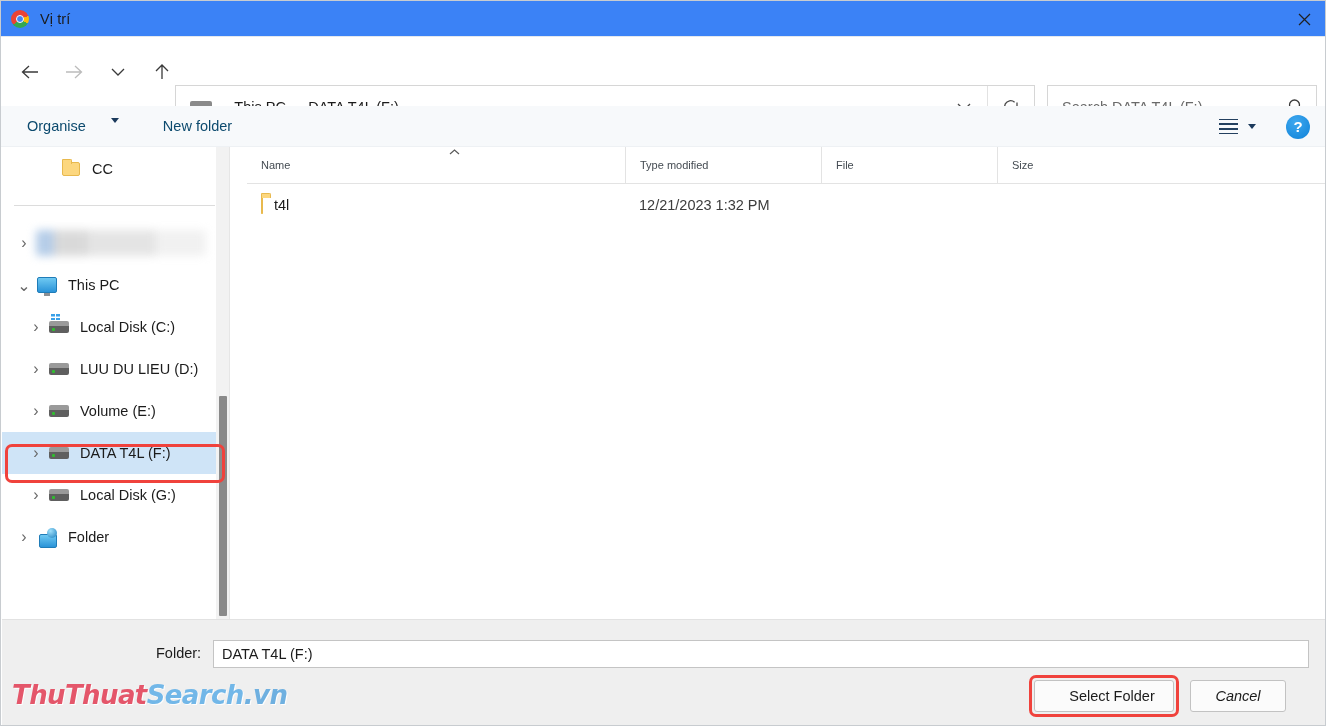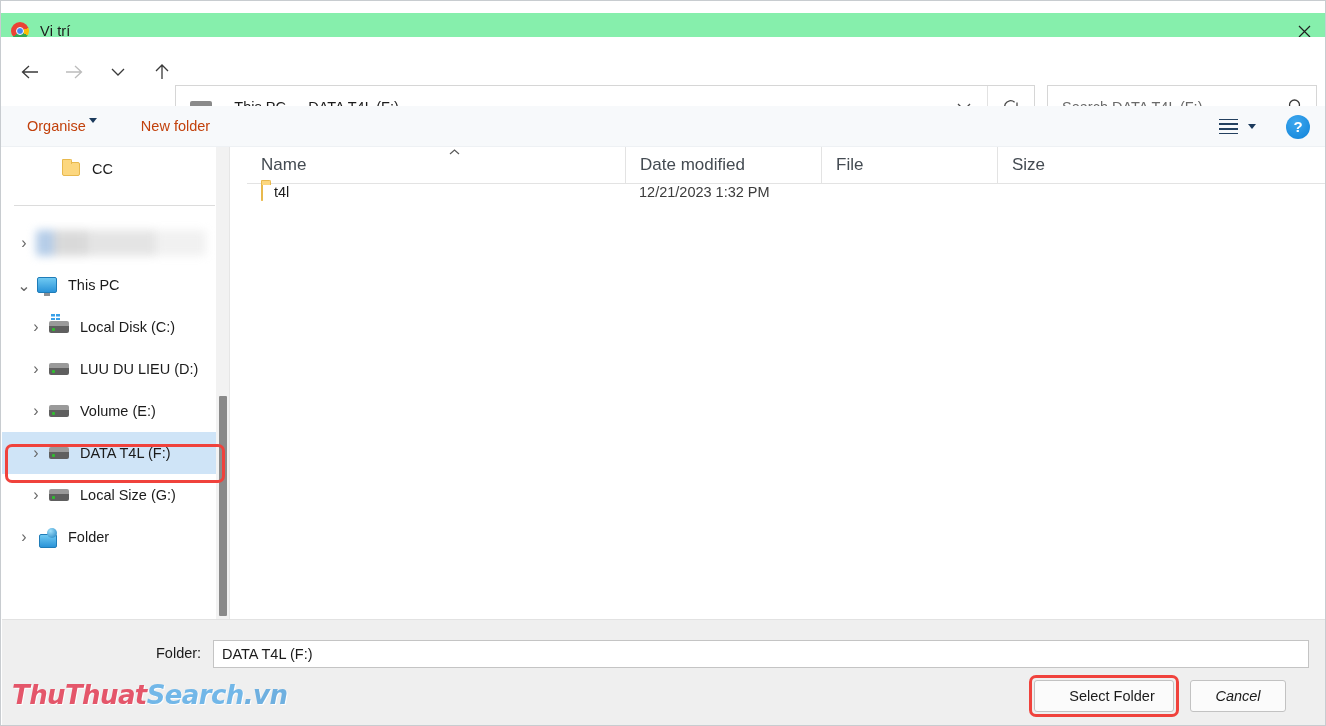--- a/index.html
+++ b/index.html
@@ -15,24 +15,23 @@
     width: 1326px; height: 726px;
     background: #ffffff;
     border: 1px solid #c8ccd0;
     overflow: hidden;
   }
 
   
   .titlebar {
     position: absolute; left: 0; top: 0;
     width: 1326px; height: 36px;
-    background: #86efac;
+    background: #3b82f6;
     display: flex; align-items: center;
     border-bottom: 1px solid #e2e8ef;
-    margin-top: 12px;
   }
   .chrome-icon {
     width: 18px; height: 18px; margin-left: 10px;
     border-radius: 50%;
     position: relative;
     background:
       conic-gradient(from -30deg,
         #ea4335 0deg 100deg,
         #fbbc05 100deg 150deg,
         #34a853 150deg 260deg,
@@ -120,22 +119,22 @@
 
   
   .cmdbar {
     position: absolute; left: 0; top: 105px;
     width: 1326px; height: 41px;
     background: #f7f9fb;
     display: flex; align-items: center;
     border-bottom: 1px solid #eef1f4;
   }
   .cmd-item {
-    font-size: 14.5px; color: #c2410c;
-    display: flex; align-items: flex-start; gap: 3px;
+    font-size: 14.5px; color: #0c4a6e;
+    display: flex; align-items: flex-start; gap: 25px;
     padding: 5px 8px; border-radius: 4px;
   }
   .caret-down {
     width: 0; height: 0;
     border-left: 4.5px solid transparent;
     border-right: 4.5px solid transparent;
     border-top: 5px solid #1b3a5c;
   }
   .cmd-right { position: absolute; right: 0; top: 0; height: 41px; display: flex; align-items: center; }
   .view-btn { display: flex; align-items: center; gap: 10px; padding: 4px 6px; }
@@ -258,38 +257,38 @@
     position: absolute; left: 246px; top: 146px;
     width: 1079px; height: 472px;
     background: #ffffff;
   }
   .col-head {
     position: relative;
     height: 37px;
     display: flex; align-items: center;
     border-bottom: 1px solid #e3e3e3;
     color: #444b52;
-    font-size: 17px;
+    font-size: 11px;
   }
   .col {
     height: 37px; display: flex; align-items: center;
     padding-left: 14px;
     border-left: 1px solid #e3e3e3;
   }
   .col:first-child { border-left: none; }
   .sort-caret {
     position: absolute; left: 202px; top: 2px;
     width: 9px; height: 5px;
     color: #5a5a5a; font-size: 9px; line-height: 5px;
   }
   .row {
     height: 41px; display: flex; align-items: center;
     font-size: 14.5px; color: #1b1b1b;
   }
-  .cell { display: flex; height: 41px; padding-left: 14px; }
+  .cell { display: flex; align-items: center; height: 41px; padding-left: 14px; }
   .cell.name { gap: 11px; }
   .cell.muted { color: #3c3c3c; }
 
   
   .footer {
     position: absolute; left: 1px; top: 618px;
     width: 1323px; height: 106px;
     background: #efefef;
     border-top: 1px solid #e2e2e2;
   }
@@ -479,42 +478,42 @@
           <span class="drive-ico"></span>
         </span>
       <span class="tree-label">DATA T4L (F:)</span>
     </div>
 
     <div class="tree-row" style="padding-left:22px">
       <span class="tw">›</span>
       <span class="tree-icon">
           <span class="drive-ico"></span>
         </span>
-      <span class="tree-label">Local Size (G:)</span>
+      <span class="tree-label">Local Disk (G:)</span>
     </div>
 
     <div class="tree-row">
       <span class="tw">›</span>
       <span class="tree-icon">
           <span class="net-ico"></span>
         </span>
       <span class="tree-label">Folder</span>
     </div>
 
     <div class="sb-track">
       <div class="sb-thumb"></div>
     </div>
   </div>
 
   <div class="redbox" style="left:4px; top:443px; width:220px; height:39px;"></div>
 
   <div class="listpane">
     <div class="col-head">
       <div class="col" style="width:378px">Name</div>
-      <div class="col" style="width:196px">Date modified</div>
+      <div class="col" style="width:196px">Type modified</div>
       <div class="col" style="width:176px">File</div>
       <div class="col" style="width:104px">Size</div>
       <div class="sort-caret">
         <svg width="11" height="6" viewBox="0 0 11 6">
             <path d="M1 5 L5.5 1 L10 5" stroke="#5a5a5a" stroke-width="1.2" fill="none"></path>
           </svg>
       </div>
     </div>
 
     <div class="row">

